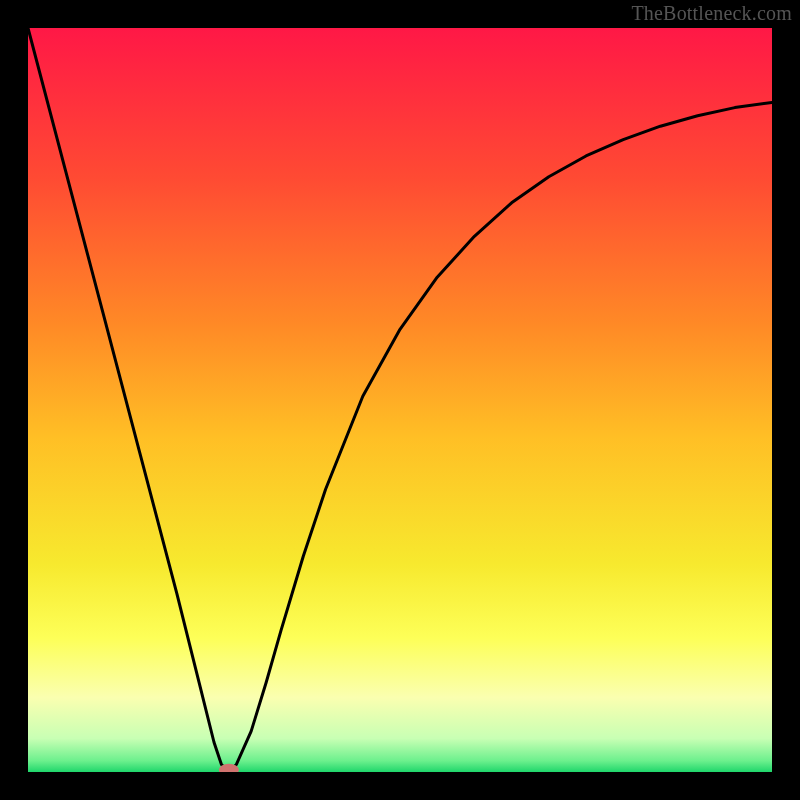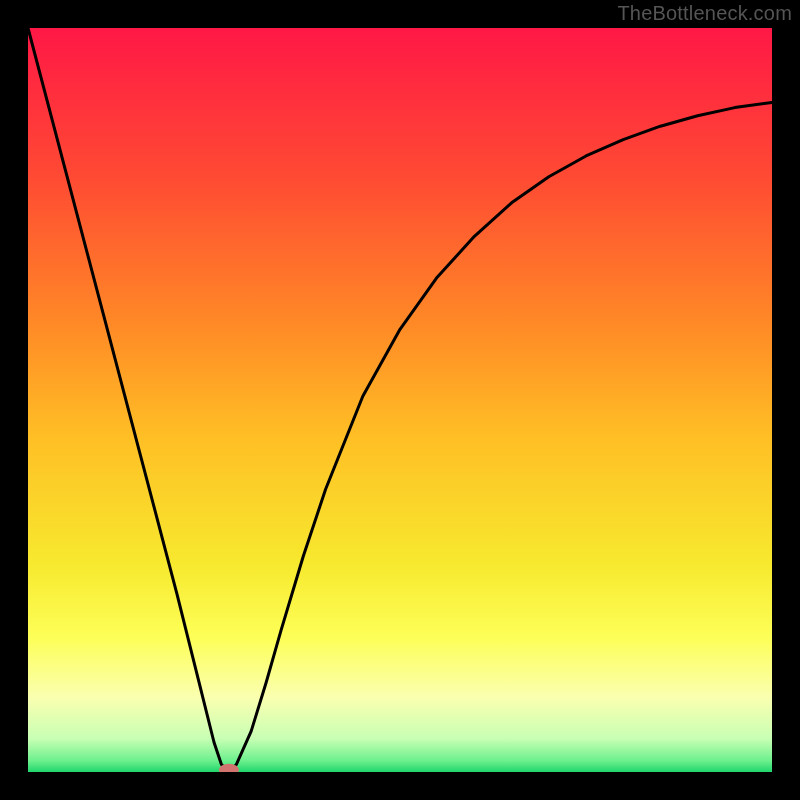--- a/index.html
+++ b/index.html
@@ -19,20 +19,21 @@
   }
   .watermark {
     position: absolute;
     top: 2px;
     right: 8px;
     color: #555;
     font-size: 20px;
     font-weight: 500;
     letter-spacing: 0.2px;
     z-index: 20;
+    font-family: Liberation Serif, serif;
   }
   .plot {
     position: absolute;
     left: 28px;
     top: 28px;
     width: 744px;
     height: 744px;
   }
   .plot svg {
     position: absolute;

